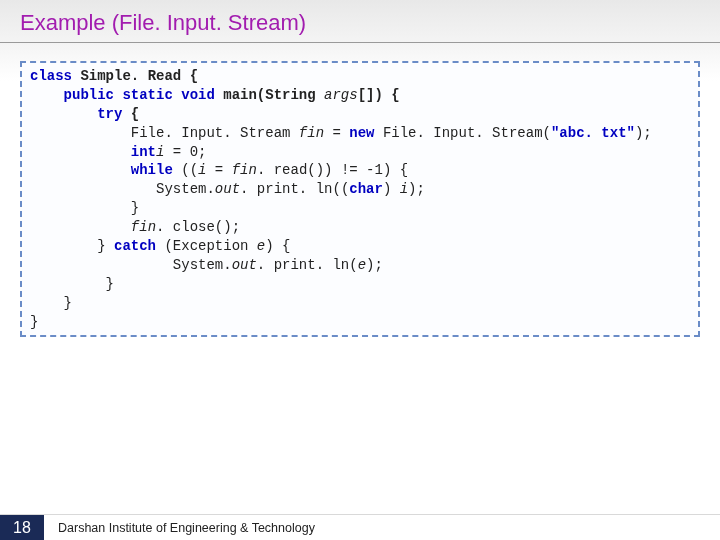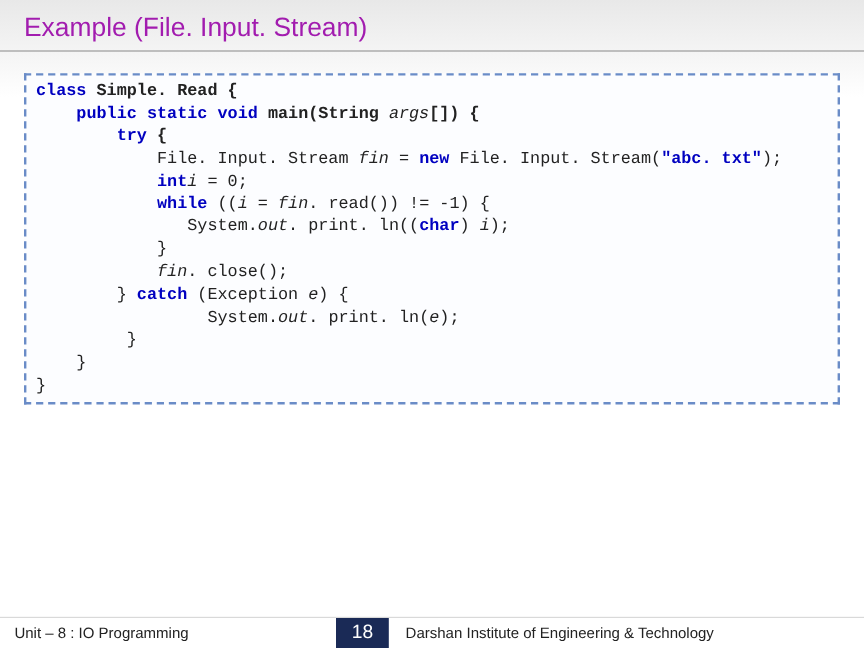--- a/index.html
+++ b/index.html
@@ -80,16 +80,15 @@
 <span>               System.</span><span class="id">out</span><span>. print. ln((</span><span class="kw">char</span><span>) </span><span class="id">i</span><span>);</span>
 <span>            }</span>
 <span>            </span><span class="id">fin</span><span>. close();</span>
 <span>        } </span><span class="kw">catch</span><span> (Exception </span><span class="id">e</span><span>) {</span>
 <span>                 System.</span><span class="id">out</span><span>. print. ln(</span><span class="id">e</span><span>);</span>
 <span>         }</span>
 <span>    }</span>
 <span>}</span></div>
 
 <div class="footer">
-  <div class="unit">Unit – 8 : IO Programming</div>
   <div class="page">18</div>
   <div class="inst">Darshan Institute of Engineering &amp; Technology</div>
 </div>
 
 </body></html>

